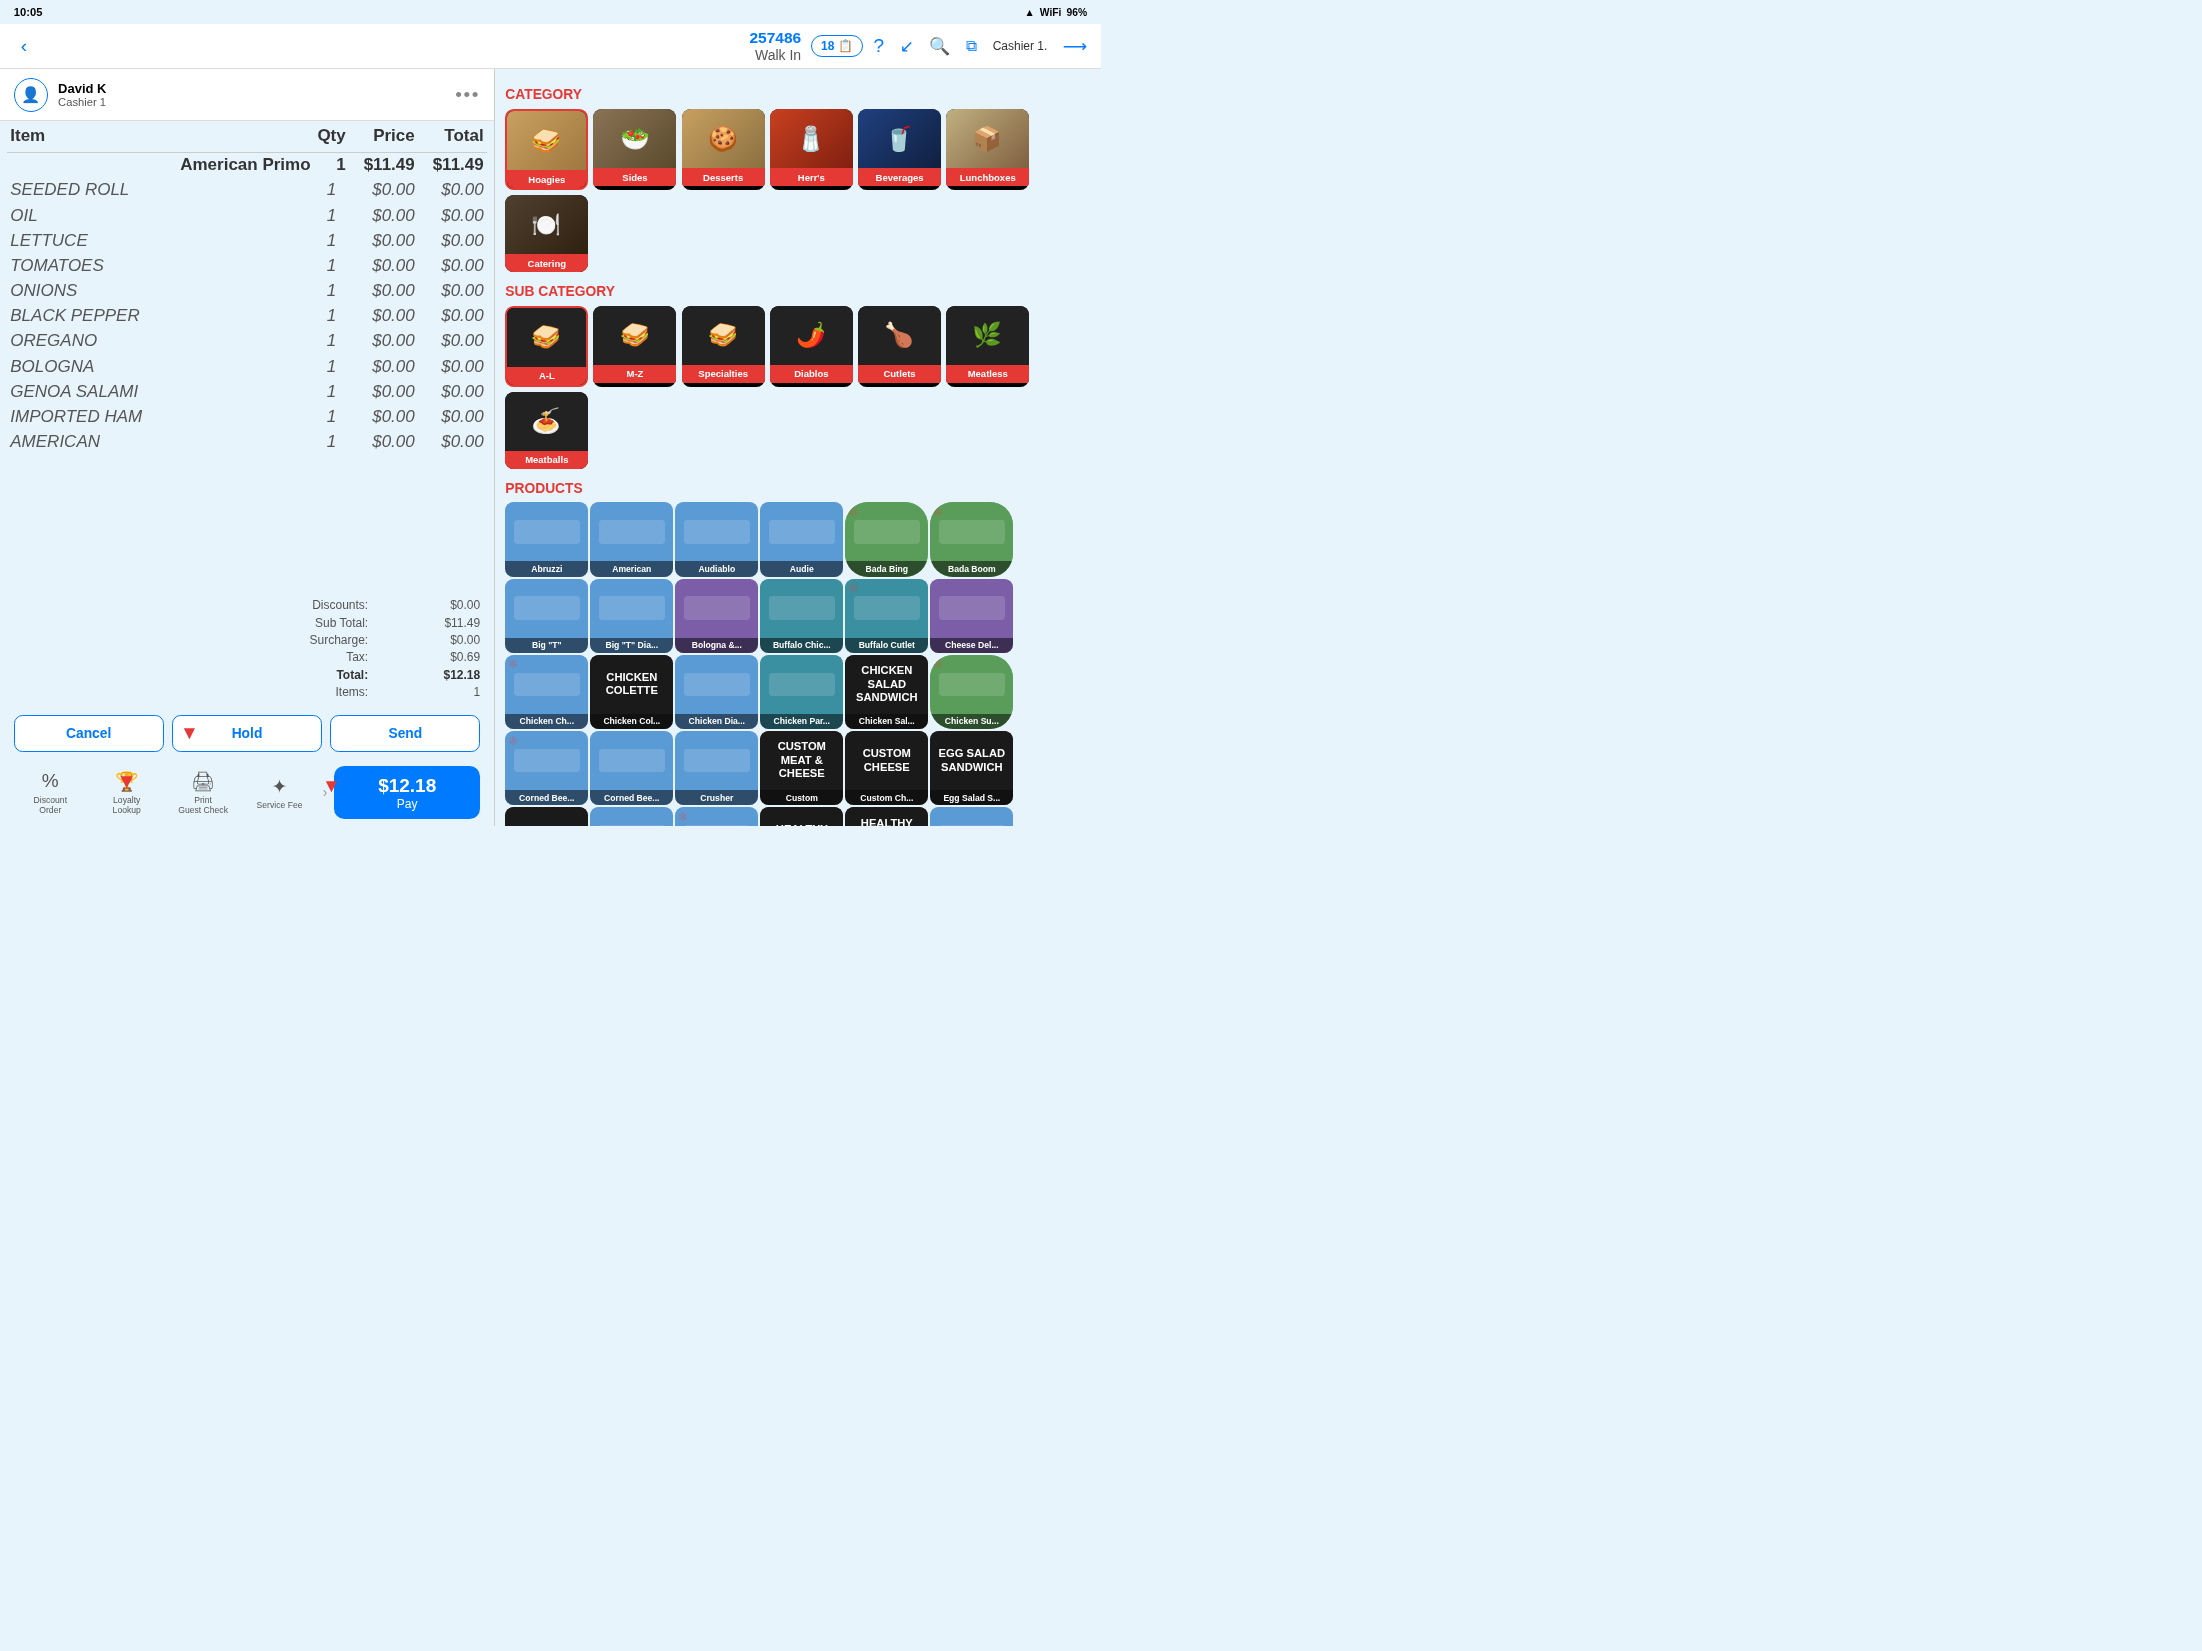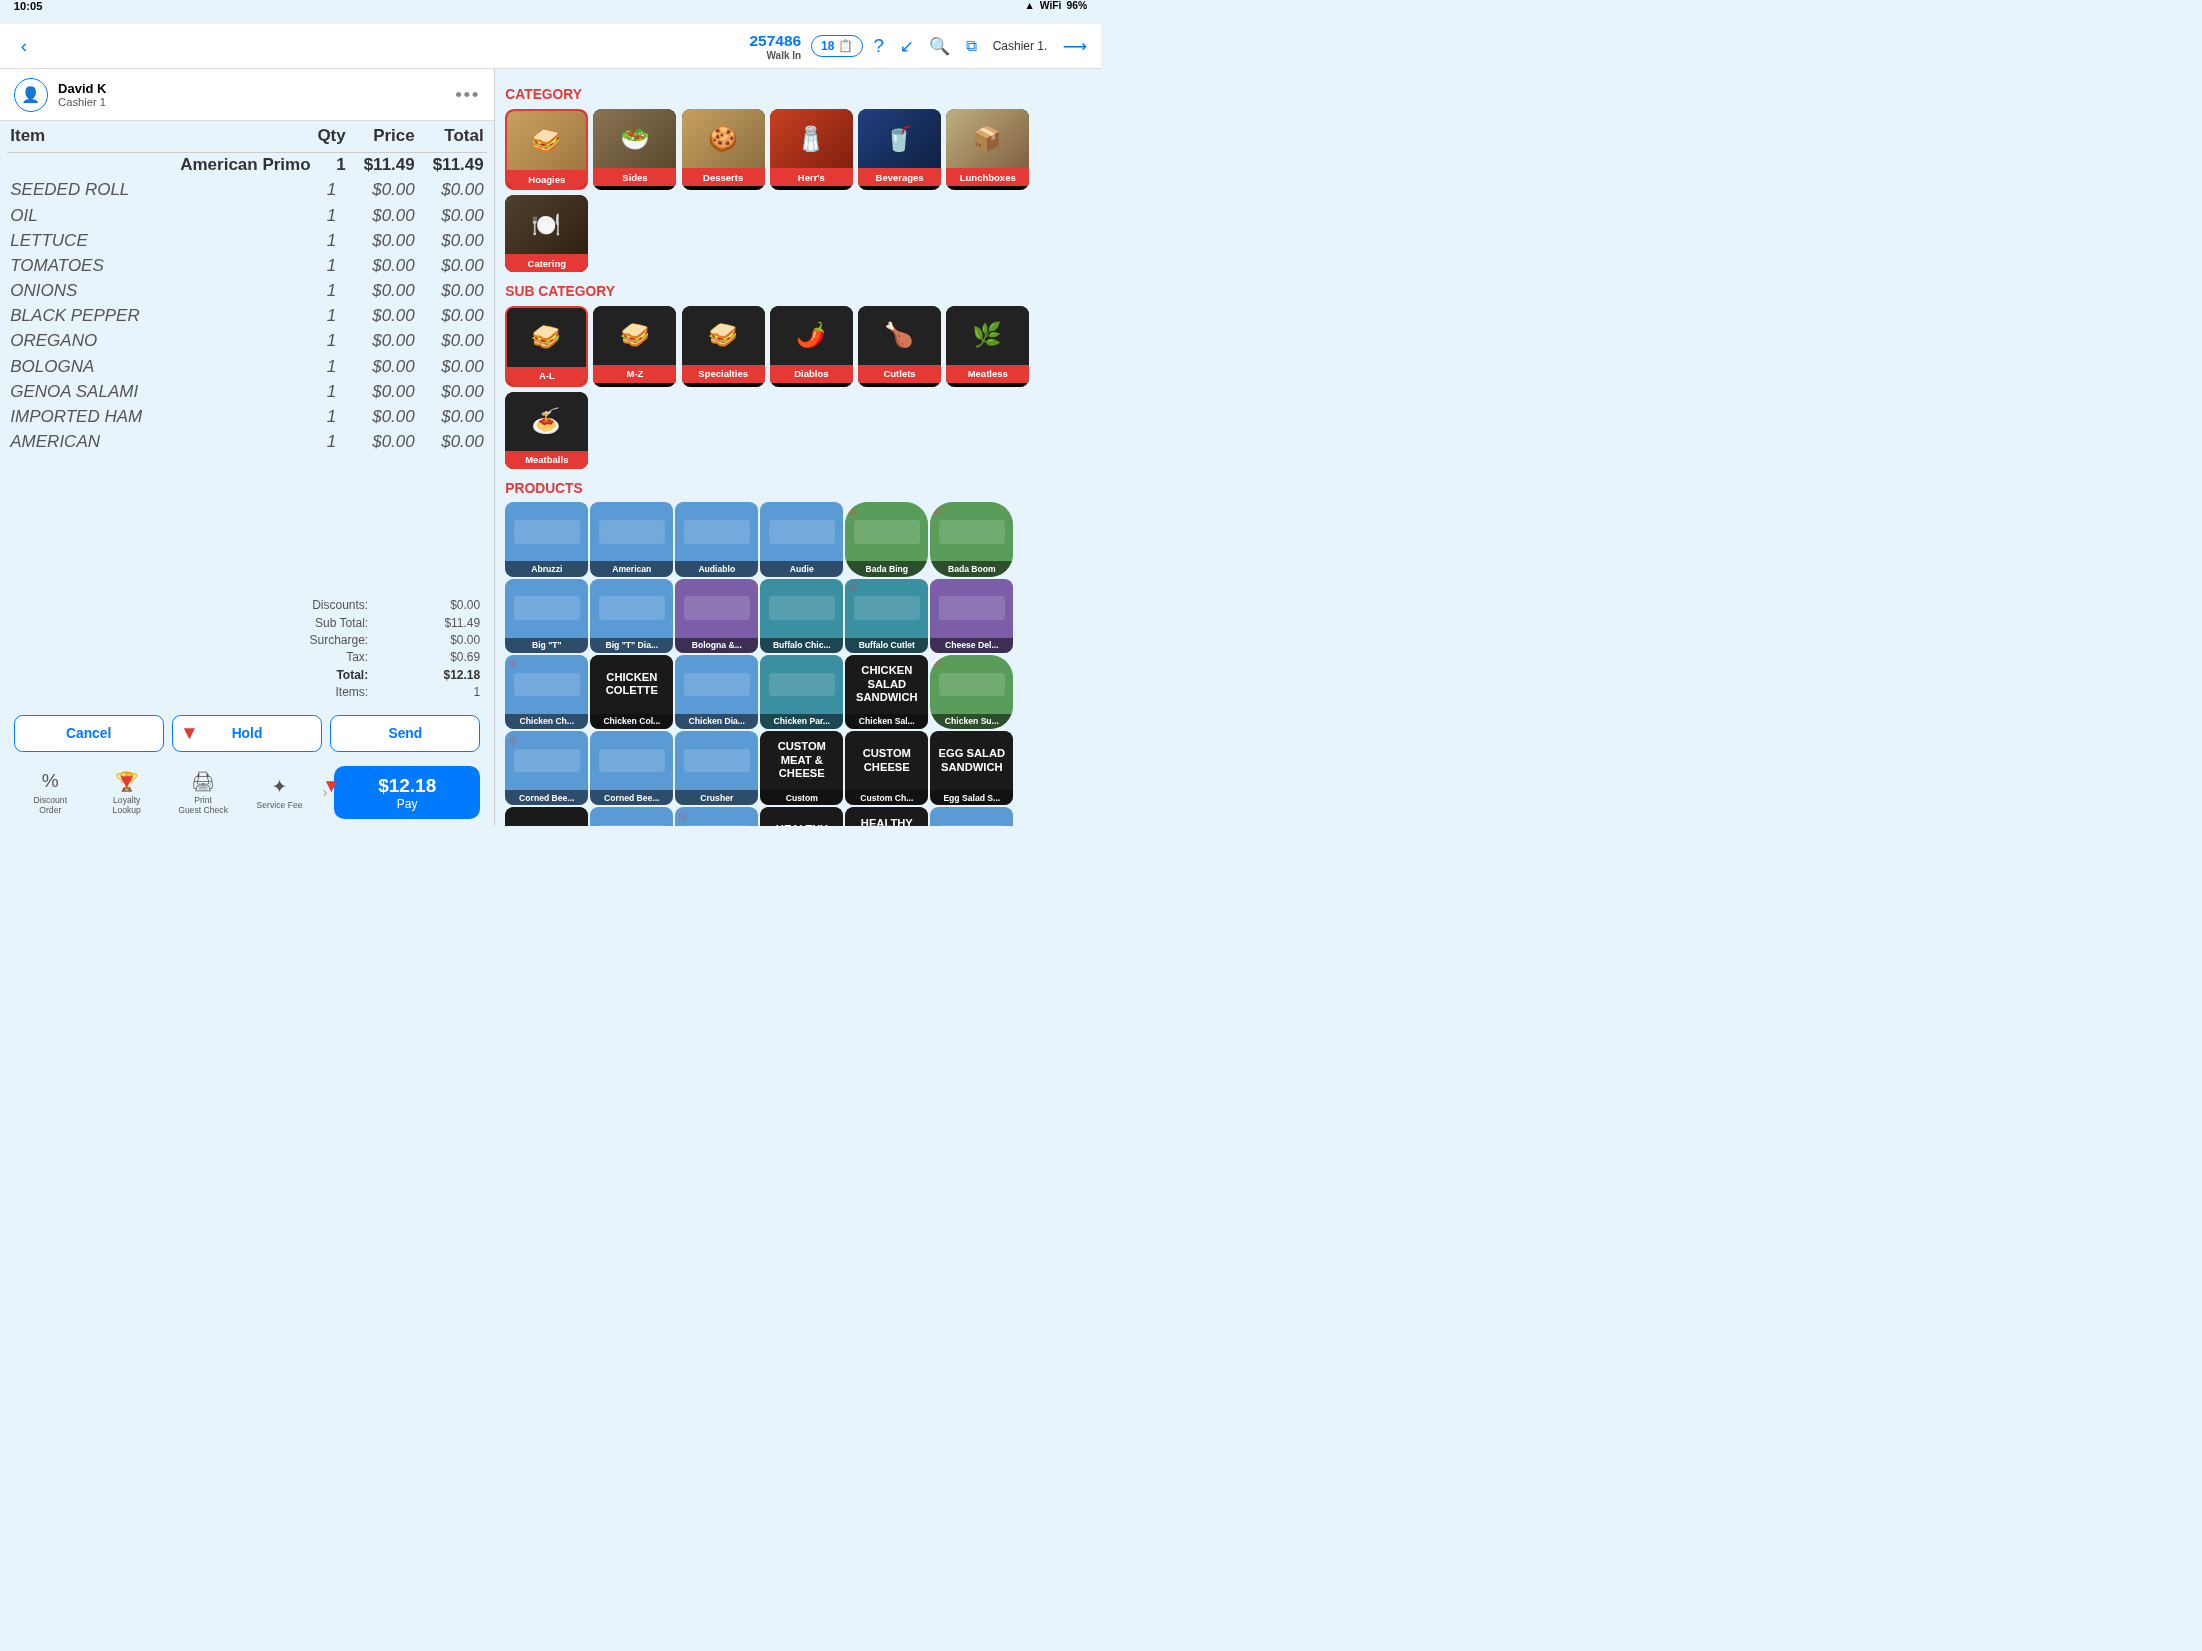--- a/index.html
+++ b/index.html
@@ -12,21 +12,21 @@
       position: relative;
     }
 
     
     .status-bar {
       position: absolute;
       top: 0; left: 0; right: 0;
       height: 24px;
       background: #e8f4fb;
       display: flex;
-      align-items: flex-start;
+      align-items: center;
       justify-content: space-between;
       padding: 0 13.8px;
       font-size: 11.2px;
       font-weight: 600;
     }
     .status-icons { display: flex; align-items: center; gap: 5.2px; font-size: 10.3px; }
 
     
     .top-nav {
       position: absolute;
@@ -48,23 +48,22 @@
     .order-info {
       flex: 1;
       text-align: right;
     }
     .order-number {
       font-size: 15.5px;
       font-weight: 700;
       color: #007AFF;
     }
     .order-type {
-      font-size: 10px;
+      font-size: 14px;
       color: #555;
-      font-weight: bold;
     }
     .order-badge {
       border: 1.7px solid #007AFF;
       border-radius: 15.5px;
       padding: 2.6px 8.6px;
       display: flex;
       align-items: center;
       gap: 4.3px;
       font-size: 12px;
       color: #007AFF;

